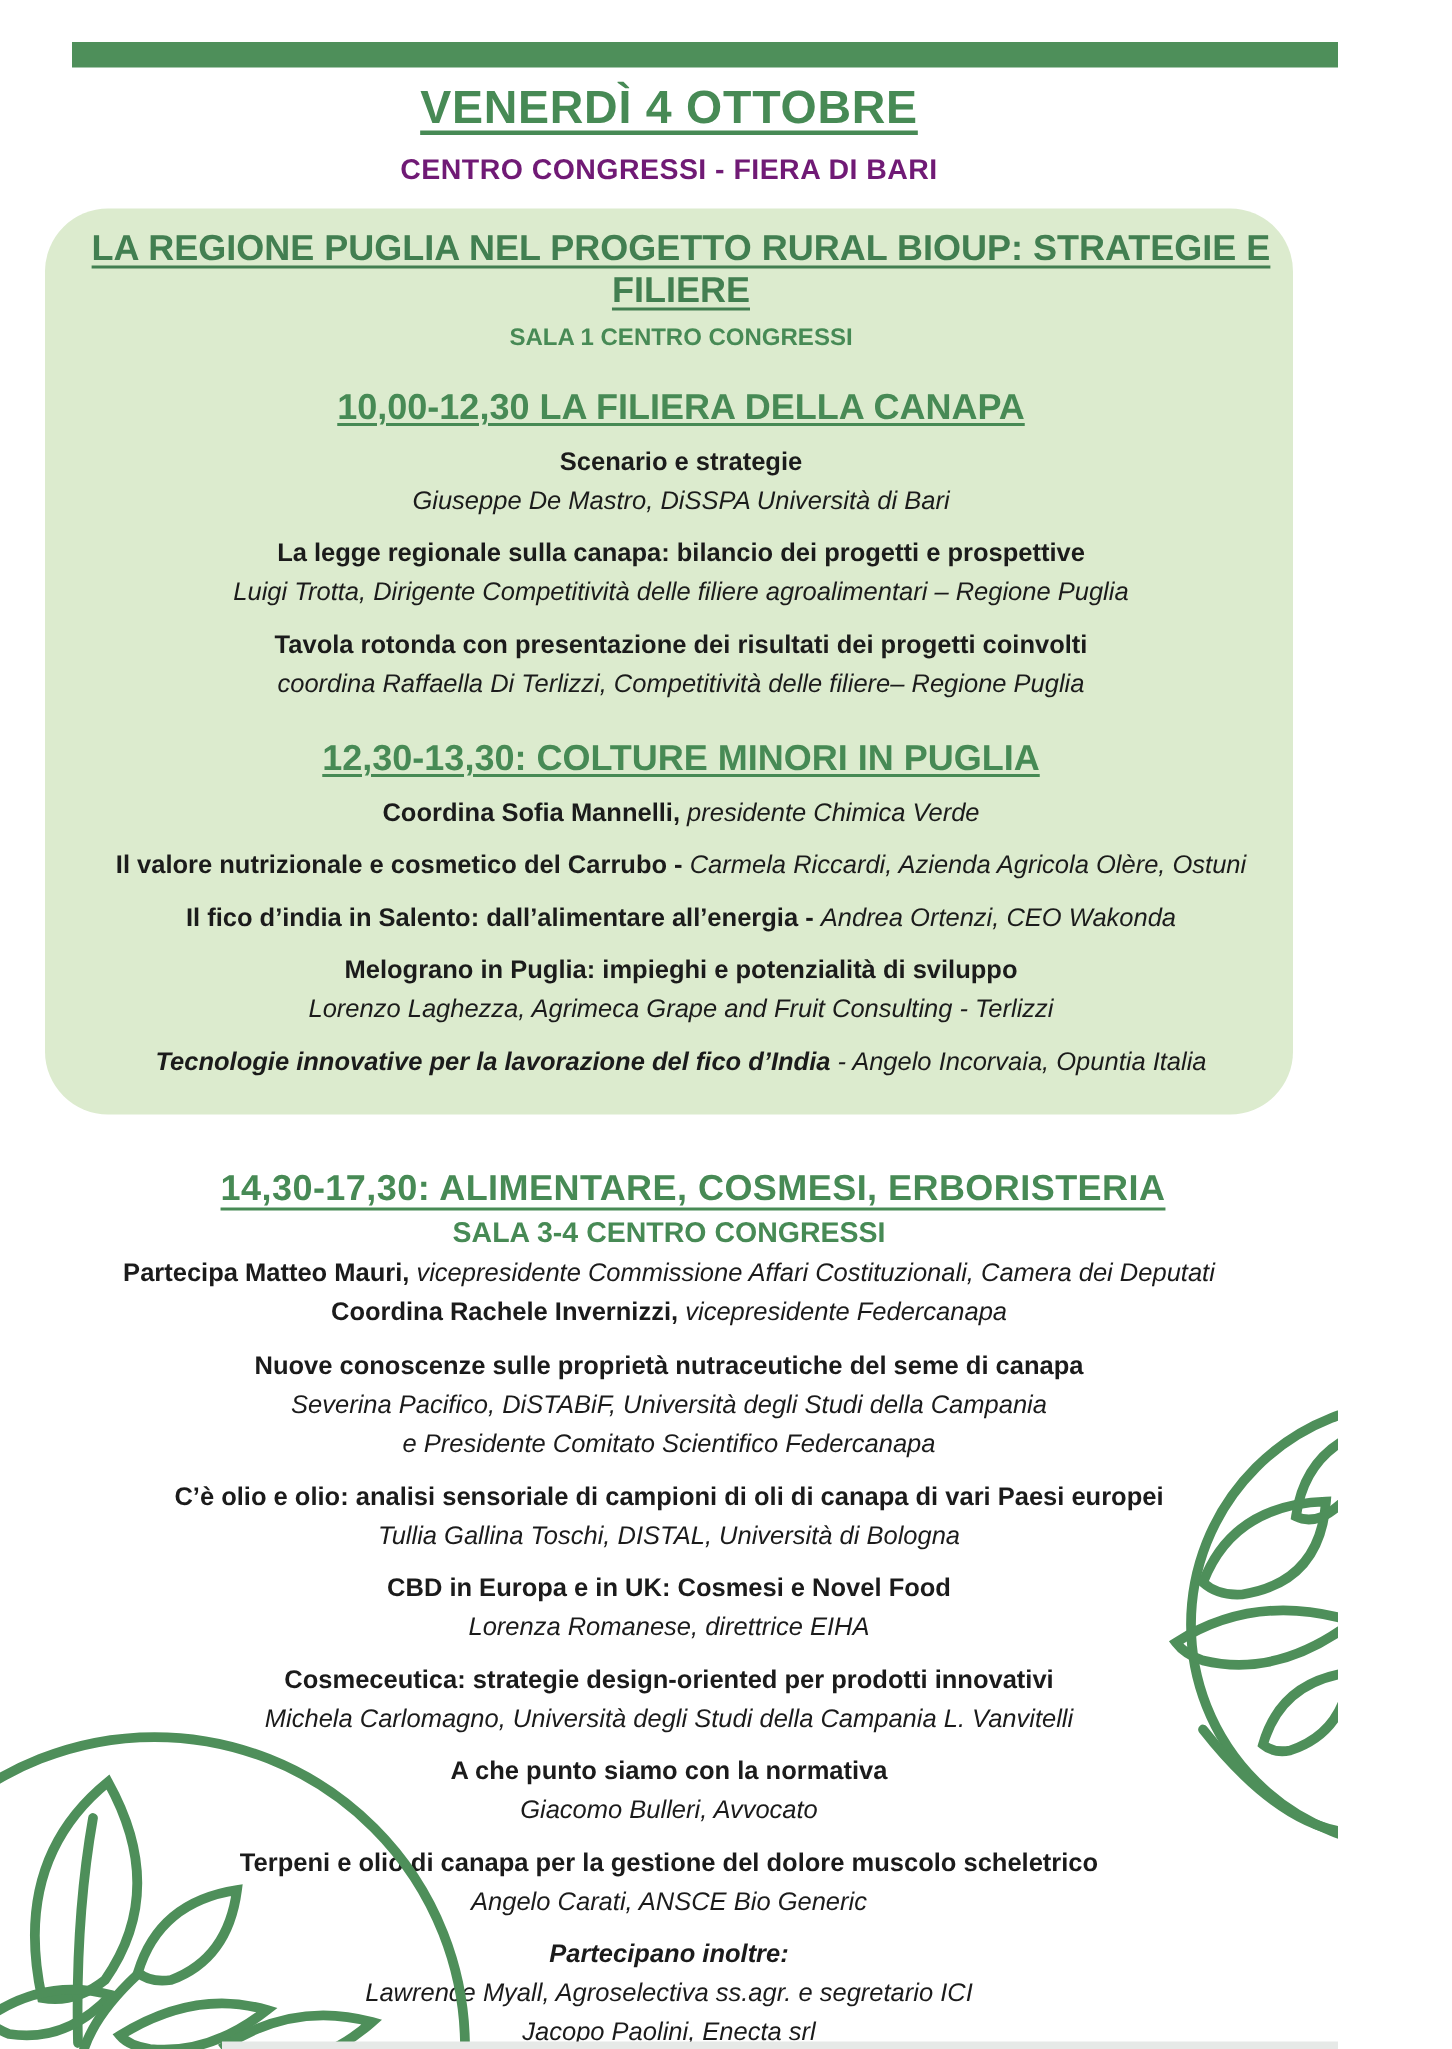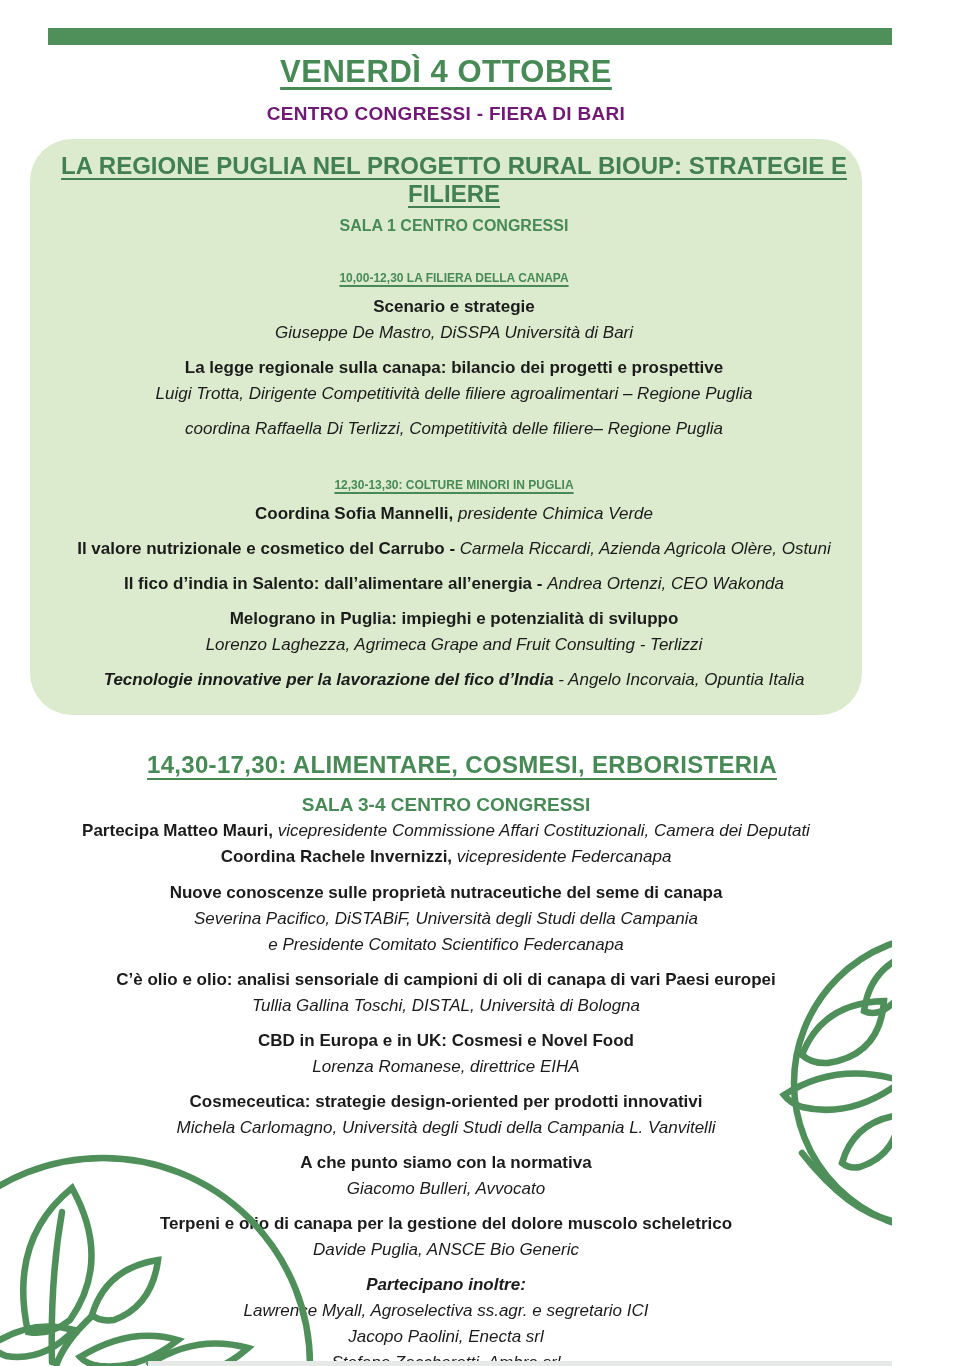--- a/index.html
+++ b/index.html
@@ -46,44 +46,44 @@
     text-decoration: underline;
     text-decoration-thickness: 2px;
     text-underline-offset: 4px;
   }
   .box-venue {
     margin-top: 9px;
     color: #478a55;
     font-size: 16px; font-weight: bold;
   }
   .session-heading {
-    margin-top: 36px;
-    color: #478a55;
-    font-size: 12px; font-weight: bold;
+    margin-top: 23px;
+    color: #478a55;
+    font-size: 24px; font-weight: bold;
     text-decoration: underline;
     text-decoration-thickness: 2px;
     text-underline-offset: 3px;
   }
   .talk { margin-top: 9px; }
   .line { font-size: 17px; line-height: 26px; }
   .b  { font-weight: bold; }
   .i  { font-style: italic; }
   .bi { font-weight: bold; font-style: italic; }
 
   .afternoon { margin-top: 36px; }
   .afternoon-heading {
     color: #478a55;
     font-size: 24px; font-weight: bold; letter-spacing: 0.3px;
     text-decoration: underline;
     text-decoration-thickness: 2px;
     text-underline-offset: 5px;
     padding-left: 32px;
   }
   .afternoon-venue {
-    margin-top: 15px;
+    margin-top: 5px;
     color: #478a55;
     font-size: 19px; font-weight: bold;
   }
   .tight { margin-top: 2px; }
   .gap   { margin-top: 10px; }
 
   .deco { position: absolute; pointer-events: none; }
   .deco-right { right: 0; top: 923px; }
   .deco-bottom-left { left: 0; top: 1150px; }
 
@@ -111,20 +111,21 @@
       <div class="session-heading">10,00-12,30 LA FILIERA DELLA CANAPA</div>
       <div class="talk">
         <div class="line b">Scenario e strategie</div>
         <div class="line i">Giuseppe De Mastro, DiSSPA Università di Bari</div>
       </div>
       <div class="talk">
         <div class="line b">La legge regionale sulla canapa: bilancio dei progetti e prospettive</div>
         <div class="line i">Luigi Trotta, Dirigente Competitività delle filiere agroalimentari – Regione Puglia</div>
       </div>
       <div class="talk">
+        <div class="line b">Tavola rotonda con presentazione dei risultati dei progetti coinvolti</div>
         <div class="line i">coordina Raffaella Di Terlizzi, Competitività delle filiere– Regione Puglia</div>
       </div>
 
       <div class="session-heading">12,30-13,30: COLTURE MINORI IN PUGLIA</div>
       <div class="talk">
         <div class="line"><span class="b">Coordina Sofia Mannelli,</span><span class="i"> presidente Chimica Verde</span></div>
       </div>
       <div class="talk">
         <div class="line"><span class="b">Il valore nutrizionale e cosmetico del Carrubo - </span><span class="i">Carmela Riccardi, Azienda Agricola Olère, Ostuni</span></div>
       </div>
@@ -167,21 +168,21 @@
       <div class="talk">
         <div class="line b">Cosmeceutica: strategie design-oriented per prodotti innovativi</div>
         <div class="line i">Michela Carlomagno, Università degli Studi della Campania L. Vanvitelli</div>
       </div>
       <div class="talk">
         <div class="line b">A che punto siamo con la normativa</div>
         <div class="line i">Giacomo Bulleri, Avvocato</div>
       </div>
       <div class="talk">
         <div class="line b">Terpeni e olio di canapa per la gestione del dolore muscolo scheletrico</div>
-        <div class="line i">Davide Puglia, ANSCE Bio Generic</div>
+        <div class="line i">Angelo Carati, ANSCE Bio Generic</div>
       </div>
 
       <div class="talk">
         <div class="line bi">Partecipano inoltre:</div>
         <div class="line i">Lawrence Myall, Agroselectiva ss.agr. e segretario ICI</div>
         <div class="line i">Jacopo Paolini, Enecta srl</div>
         <div class="line i">Stefano Zaccherotti, Ambra srl</div>
 
       </div>
     </div>

